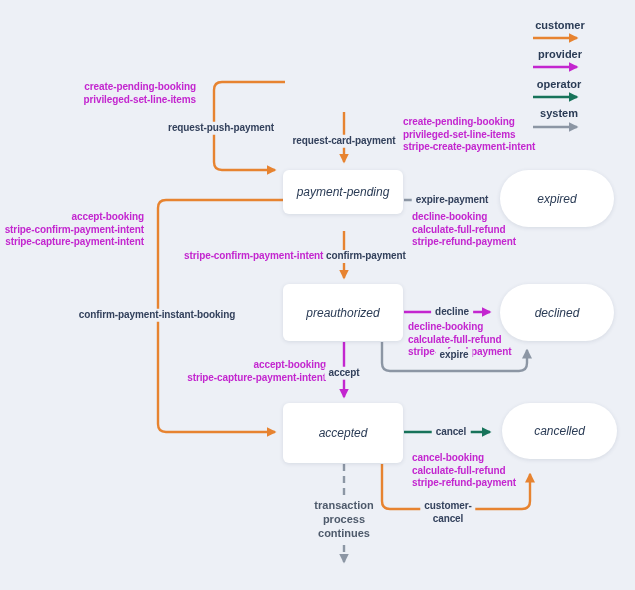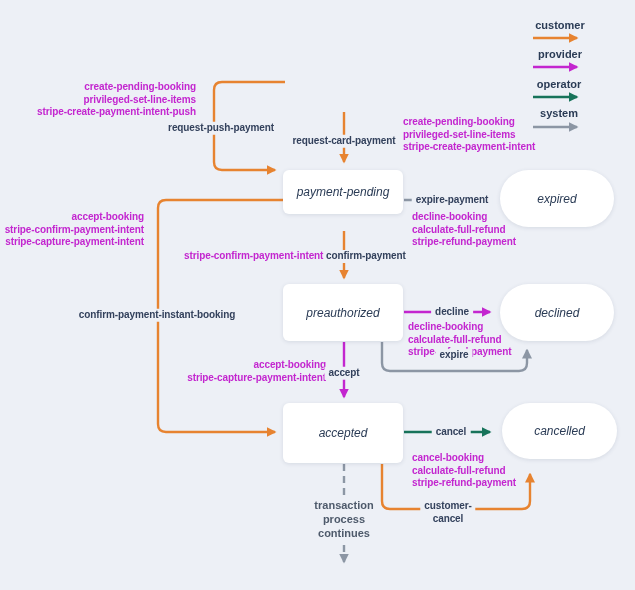--- a/index.html
+++ b/index.html
@@ -82,21 +82,20 @@
   <div class="state rect" style="left:283px;top:170px;width:120px;height:44px;">payment-pending</div>
   <div class="state rect" style="left:283px;top:284px;width:120px;height:57px;">preauthorized</div>
   <div class="state rect" style="left:283px;top:403px;width:120px;height:60px;">accepted</div>
   <div class="state pill" style="left:500px;top:170px;width:114px;height:57px;">expired</div>
   <div class="state pill" style="left:500px;top:284px;width:114px;height:57px;">declined</div>
   <div class="state pill" style="left:502px;top:403px;width:115px;height:56px;">cancelled</div>
 
   <div class="lbl mag ralign" style="left:30px;top:81px;width:166px;">
     <div>create-pending-booking</div>
     <div>privileged-set-line-items</div>
-    <div>stripe-create-payment-intent-push</div>
   </div>
   <div class="lbl ctr on-line" style="left:221px;top:128px;">request-push-payment</div>
 
   <div class="lbl ctr on-line" style="left:344px;top:141px;">request-card-payment</div>
   <div class="lbl mag" style="left:403px;top:116px;">
     <div>create-pending-booking</div>
     <div>privileged-set-line-items</div>
     <div>stripe-create-payment-intent</div>
   </div>
 

